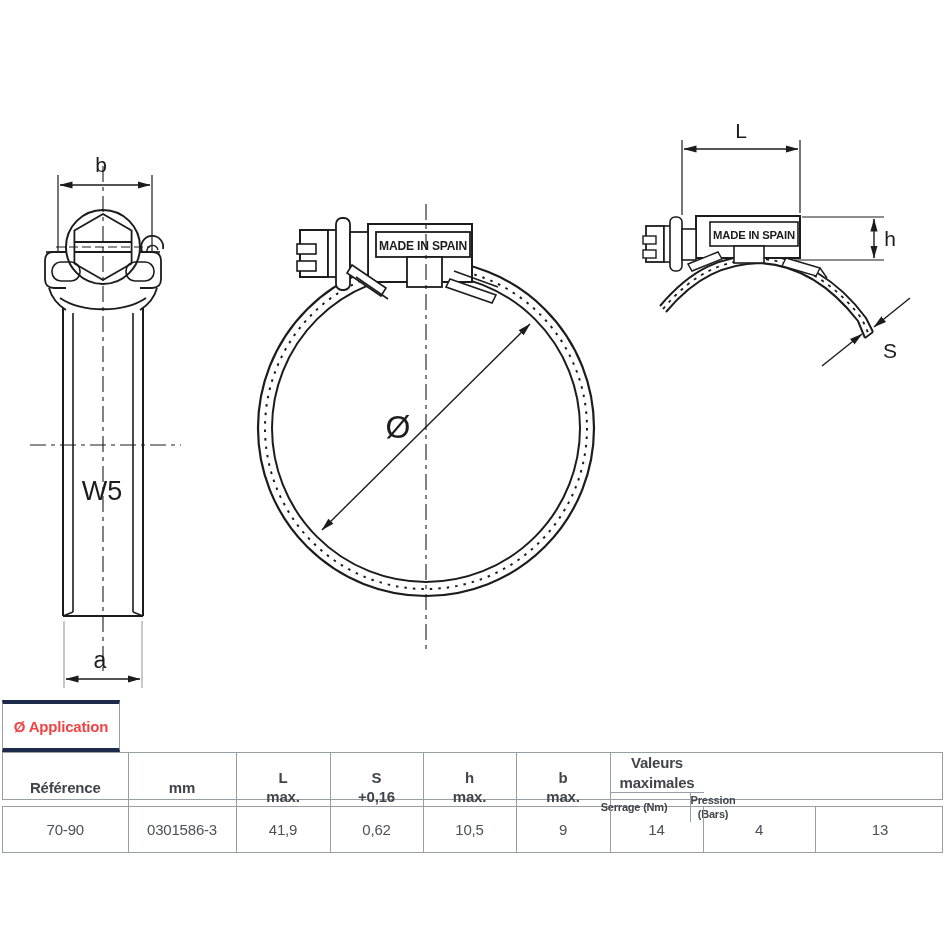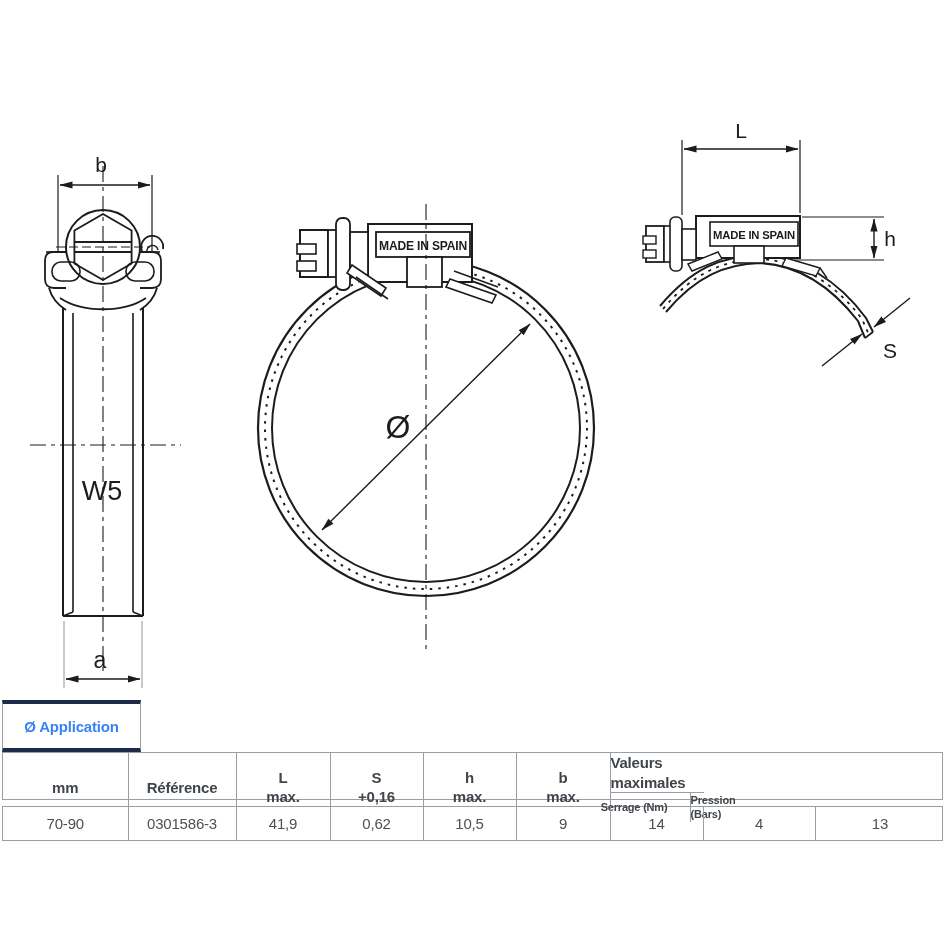--- a/index.html
+++ b/index.html
@@ -5,51 +5,51 @@
   html,body{margin:0;padding:0;background:#fff;}
   body{width:945px;height:945px;position:relative;font-family:"Liberation Sans",sans-serif;}
   svg text{font-family:"Liberation Sans",sans-serif;fill:#1c1c1c;}
   .dim-label{font-size:21px;}
   .dim-label-big{font-size:32px;}
   .w5-label{font-size:27px;}
   .made-in{font-weight:bold;letter-spacing:-0.2px;}
 
   .spec-table{position:absolute;left:2px;top:700px;width:941px;color:#40454b;}
   .corner-cell{
-    width:139px;height:52px;box-sizing:border-box;
+    width:118px;height:52px;box-sizing:border-box;
     border-top:4px solid #1c2b4a;border-bottom:4px solid #1c2b4a;
     border-left:1.5px solid #999ea3;border-right:1.5px solid #999ea3;
     display:flex;align-items:center;justify-content:center;
-    font-weight:bold;font-size:15px;color:#3b82f6;letter-spacing:-0.2px;
+    font-weight:bold;font-size:15px;color:#ef4444;letter-spacing:-0.2px;
   }
   .header-grid{
     display:grid;grid-template-columns:125.5px 108px 94px 93px 93px 94px 93px 241px;
     border:1.5px solid #999ea3;box-sizing:border-box;height:48px;
   }
   .header-grid .hcell{
     border-right:1.5px solid #999ea3;display:flex;flex-direction:column;
     align-items:center;justify-content:center;font-weight:bold;font-size:15px;
     letter-spacing:-0.2px;line-height:1.3;box-sizing:border-box;
   }
   .header-grid .hcell span{display:block;}
-  .group-cell{display:flex;flex-direction:column;box-sizing:border-box;}
+  .group-cell{display:flex;flex-direction:column;box-sizing:border-box;text-align:center;}
   .group-title{
     flex:1;display:flex;align-items:center;justify-content:center;
     font-weight:bold;font-size:15px;border-bottom:1.5px solid #999ea3;box-sizing:border-box;
   }
   .sub-grid{flex:1;display:grid;grid-template-columns:112px 1fr;}
   .sub-grid .scell{
     display:flex;align-items:center;justify-content:center;font-weight:bold;font-size:11px;
     letter-spacing:-0.2px;box-sizing:border-box;
   }
   .sub-grid .scell:first-child{border-right:1.5px solid #999ea3;}
   .data-grid{
     margin-top:6px;display:grid;
     grid-template-columns:125.5px 108px 94px 93px 93px 94px 93px 112px 129px;
-    border:1.5px solid #999ea3;box-sizing:border-box;height:35px;color:#4c5156;
+    border:1.5px solid #999ea3;box-sizing:border-box;height:47px;color:#4c5156;
   }
   .data-grid .dcell{
     border-right:1.5px solid #999ea3;display:flex;align-items:center;justify-content:center;
     font-size:15px;letter-spacing:-0.2px;box-sizing:border-box;
   }
   .header-grid .hcell:last-child,.data-grid .dcell:last-child{border-right:none;}
 </style>
 </head>
 <body>
 
@@ -177,25 +177,25 @@
     <text class="dim-label" x="890" y="358" text-anchor="middle" stroke="none" fill="#1c1c1c">S</text>
   </g>
 </svg>
 
 
 <div class="spec-table">
   <div class="corner-cell">Ø Application</div>
 
   <div class="header-grid">
     <div class="hcell">
+      <span>Référence</span>
+      <span></span>
+    </div>
+    <div class="hcell">
       <span>mm</span>
-      <span></span>
-    </div>
-    <div class="hcell">
-      <span>Référence</span>
       <span></span>
     </div>
     <div class="hcell">
       <span>L</span>
       <span>max.</span>
     </div>
     <div class="hcell">
       <span>S</span>
       <span>+0,16</span>
     </div>

